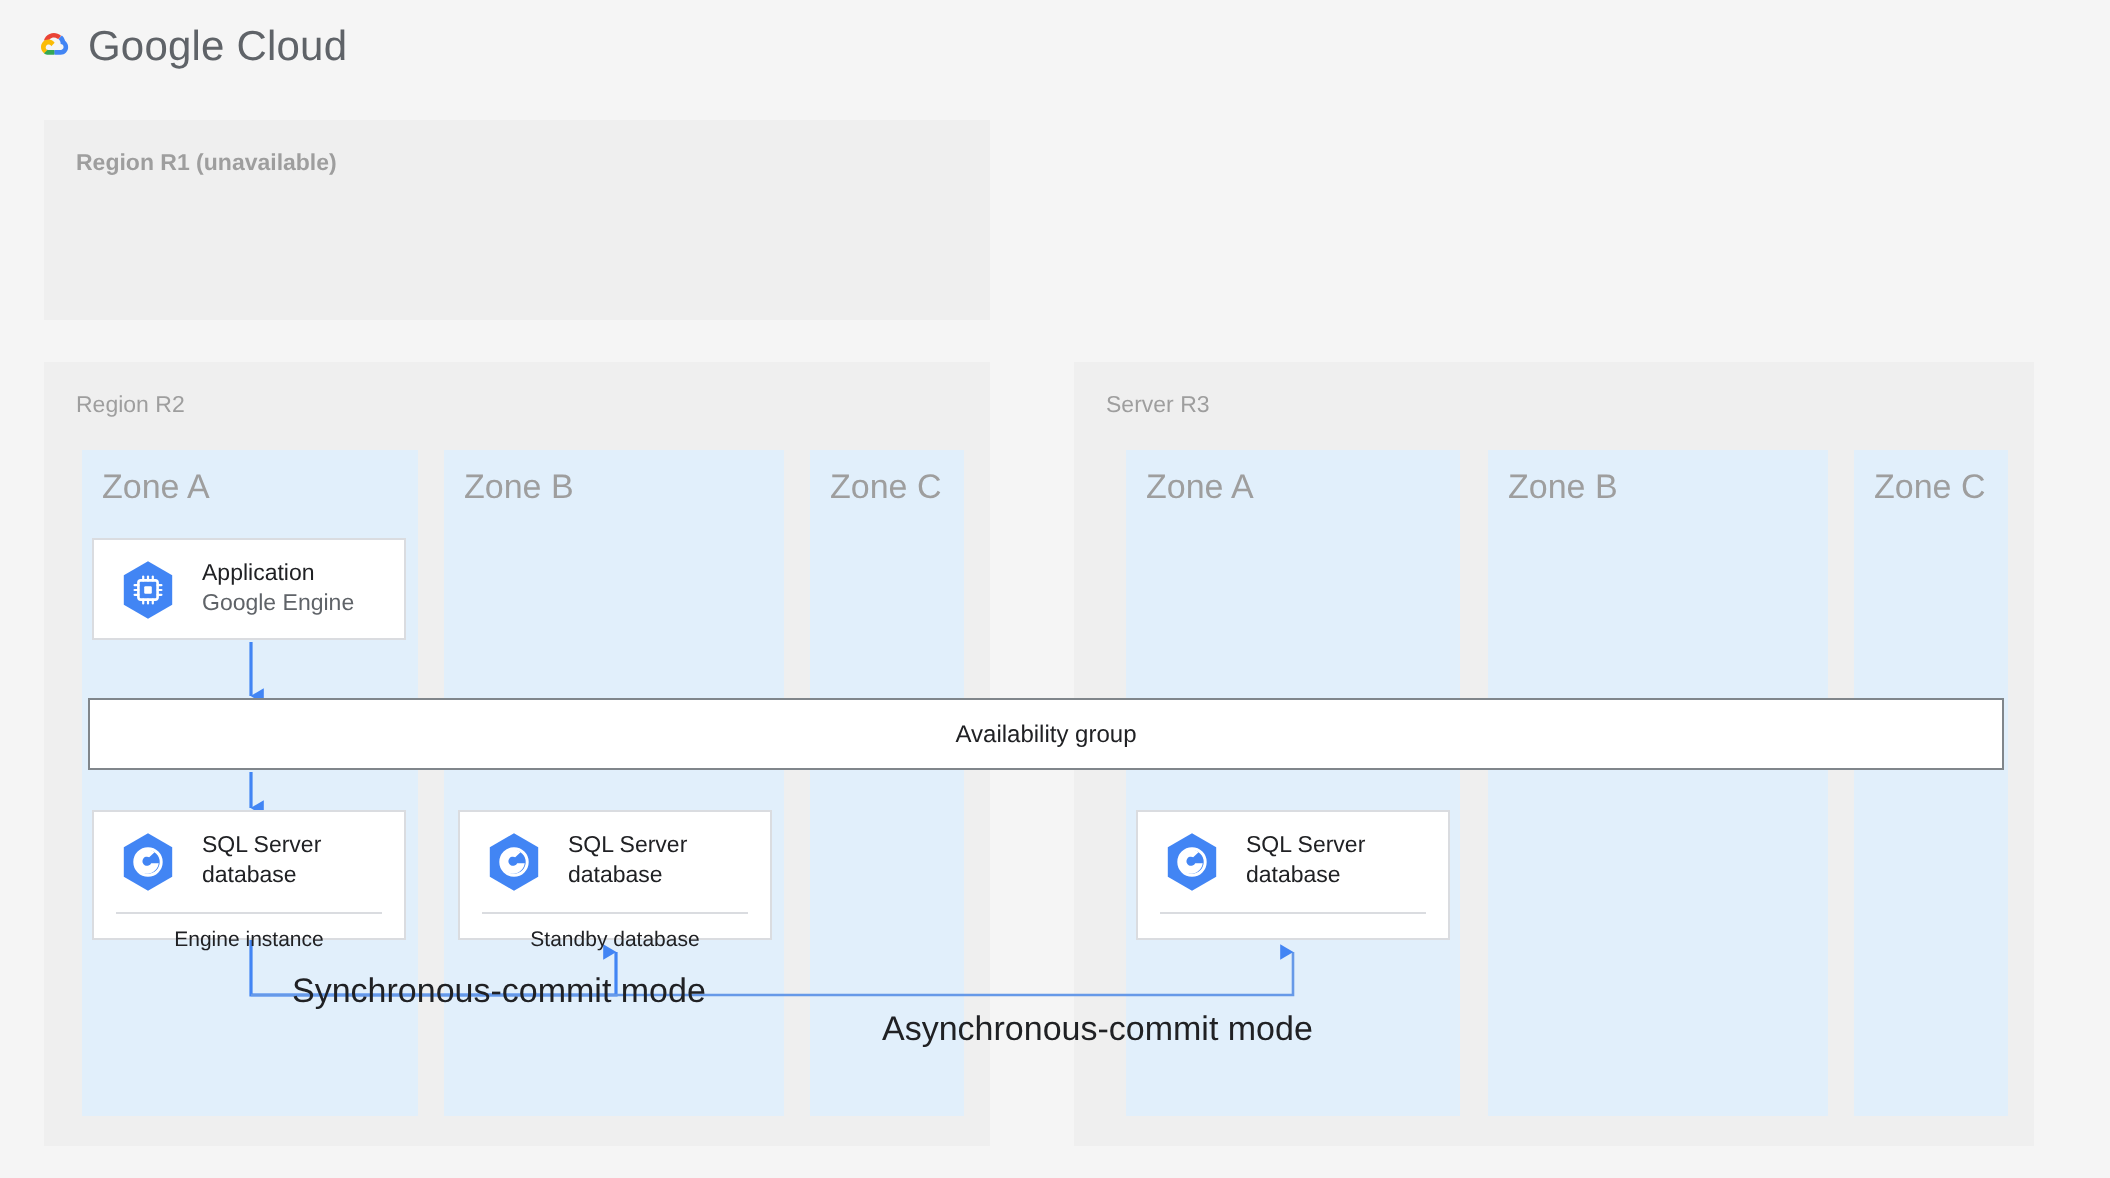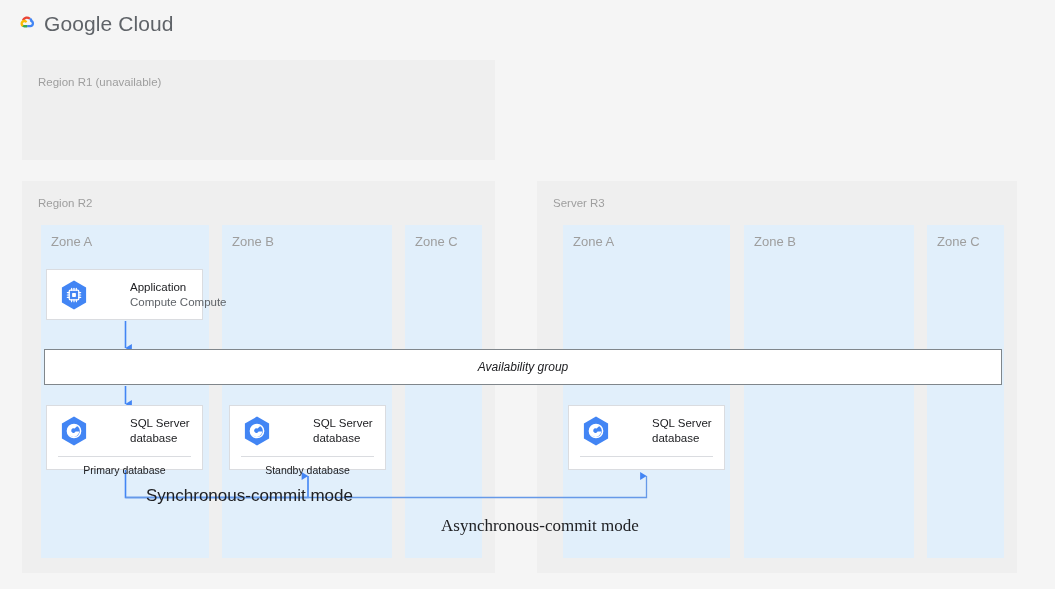--- a/index.html
+++ b/index.html
@@ -40,35 +40,35 @@
     position: absolute;
     background: #efefef;
   }
   .region-label {
     position: absolute;
     left: 16px; top: 16px;
     font-size: 11.5px;
     color: #9e9e9e;
     white-space: nowrap;
   }
-  #region-r1 { left: 22px; top: 60px; width: 473px; height: 100px; }
+  #region-r1 { left: 22px; top: 60px; width: 473px; height: 100px; font-weight: bold; }
   #region-r2 { left: 22px; top: 181px; width: 473px; height: 392px; }
   #region-r3 { left: 537px; top: 181px; width: 480px; height: 392px; }
 
   
   .zone {
     position: absolute;
     background: #e1effb;
     top: 225px;
     height: 333px;
   }
   .zone-label {
     position: absolute;
     left: 10px; top: 9px;
-    font-size: 13px;
+    font-size: 17px;
     color: #9e9e9e;
     white-space: nowrap;
   }
   #r2-zone-a { left: 41px;  width: 168px; }
   #r2-zone-b { left: 222px; width: 170px; }
   #r2-zone-c { left: 405px; width: 77px;  }
   #r3-zone-a { left: 563px; width: 167px; }
   #r3-zone-b { left: 744px; width: 170px; }
   #r3-zone-c { left: 927px; width: 77px;  }
 
@@ -83,21 +83,21 @@
     display: flex;
     align-items: center;
     padding: 9px 10px 9px 11px;
     box-sizing: border-box;
   }
   .card-icon {
     width: 32px; height: 32px;
     flex: 0 0 32px;
     margin-right: 11px;
   }
-  .card-text { line-height: 1.28; margin-left: 29px; }
+  .card-text { line-height: 1.28; }
   .card-title {
     font-size: 11.5px;
     color: #202124;
     white-space: nowrap;
   }
   .card-sub {
     font-size: 11.5px;
     color: #5f6368;
     white-space: nowrap;
   }
@@ -125,38 +125,37 @@
     left: 44px; top: 349px;
     width: 958px; height: 36px;
     background: #ffffff;
     border: 1px solid #80868b;
     box-sizing: border-box;
     display: flex;
     align-items: center;
     justify-content: center;
     font-size: 12px;
     color: #202124;
-    font-style: italic;
   }
 
   
   #connectors {
     position: absolute;
     left: 0; top: 0;
     width: 1055px; height: 589px;
     pointer-events: none;
   }
   .conn-label {
     position: absolute;
     font-size: 17px;
     color: #202124;
     white-space: nowrap;
   }
   #label-sync  { left: 146px; top: 486px; }
-  #label-async { left: 441px; top: 516px; font-family: Liberation Serif, serif; }
+  #label-async { left: 441px; top: 505px; }
 </style>
 </head>
 <body>
 
 <div id="header">
   <svg id="gc-logo" viewBox="0 0 32 30">
     <path d="M20.3 10.2l1.6-1.6.1-.7c-2.9-2.6-7.5-2.3-10.1.7-.7.8-1.2 1.8-1.5 2.8l.6-.1 3.2-.5.2-.3c1.4-1.5 3.7-1.7 5.3-.5l.6.2z" fill="#ea4335"></path>
     <path d="M24.9 11.4c-.4-1.4-1.1-2.6-2.2-3.5l-2.3 2.3c.9.8 1.5 1.9 1.5 3.1v.4c1.1 0 2 .9 2 2s-.9 2-2 2h-4l-.4.4v2.4l.4.4h4c2.9 0 5.2-2.4 5.1-5.3 0-1.7-.9-3.3-2.1-4.2z" fill="#4285f4"></path>
     <path d="M13.6 21h4v-3.2h-4c-.3 0-.6-.1-.8-.2l-.6.2-1.6 1.6-.1.5c.9.7 2 1.1 3.1 1.1z" fill="#34a853"></path>
     <path d="M13.6 10.6c-2.9 0-5.2 2.4-5.1 5.3 0 1.6.8 3.1 2.1 4.1l2.3-2.3c-1-.4-1.5-1.6-1-2.6.4-1 1.6-1.5 2.6-1 .5.2.8.5 1 1l2.3-2.3c-1-1.4-2.6-2.2-4.2-2.2z" fill="#fbbc05"></path>
@@ -238,39 +237,39 @@
         <line x1="9.3" y1="13.6" x2="11.2" y2="13.6"></line>
         <line x1="9.3" y1="16" x2="11.2" y2="16"></line>
         <line x1="9.3" y1="18.4" x2="11.2" y2="18.4"></line>
         <line x1="20.8" y1="13.6" x2="22.7" y2="13.6"></line>
         <line x1="20.8" y1="16" x2="22.7" y2="16"></line>
         <line x1="20.8" y1="18.4" x2="22.7" y2="18.4"></line>
       </g>
     </svg>
     <div class="card-text">
       <div class="card-title">Application</div>
-      <div class="card-sub">Compute Compute</div>
+      <div class="card-sub">Google Engine</div>
     </div>
   </div>
 </div>
 
 <div class="card" id="card-primary">
   <div class="card-top">
     <svg class="card-icon" viewBox="0 0 32 32">
       <path d="M16 1.6 L28.1 8.6 L28.1 23.4 L16 30.4 L3.9 23.4 L3.9 8.6 Z" fill="#4285f4"></path>
       <circle cx="16" cy="16" r="6.6" fill="none" stroke="#ffffff" stroke-width="1.5"></circle>
       <path d="M19.3 11.1 A6.1 6.1 0 1 0 21.4 16.6 L17.6 16.6 A2.3 2.3 0 1 1 16.6 13.6 Z" fill="#ffffff"></path>
     </svg>
     <div class="card-text">
       <div class="card-title">SQL Server</div>
       <div class="card-title">database</div>
     </div>
   </div>
   <div class="card-divider"></div>
-  <div class="card-footer">Primary database</div>
+  <div class="card-footer">Engine instance</div>
 </div>
 
 <div class="card" id="card-standby">
   <div class="card-top">
     <svg class="card-icon" viewBox="0 0 32 32">
       <path d="M16 1.6 L28.1 8.6 L28.1 23.4 L16 30.4 L3.9 23.4 L3.9 8.6 Z" fill="#4285f4"></path>
       <circle cx="16" cy="16" r="6.6" fill="none" stroke="#ffffff" stroke-width="1.5"></circle>
       <path d="M19.3 11.1 A6.1 6.1 0 1 0 21.4 16.6 L17.6 16.6 A2.3 2.3 0 1 1 16.6 13.6 Z" fill="#ffffff"></path>
     </svg>
     <div class="card-text">

